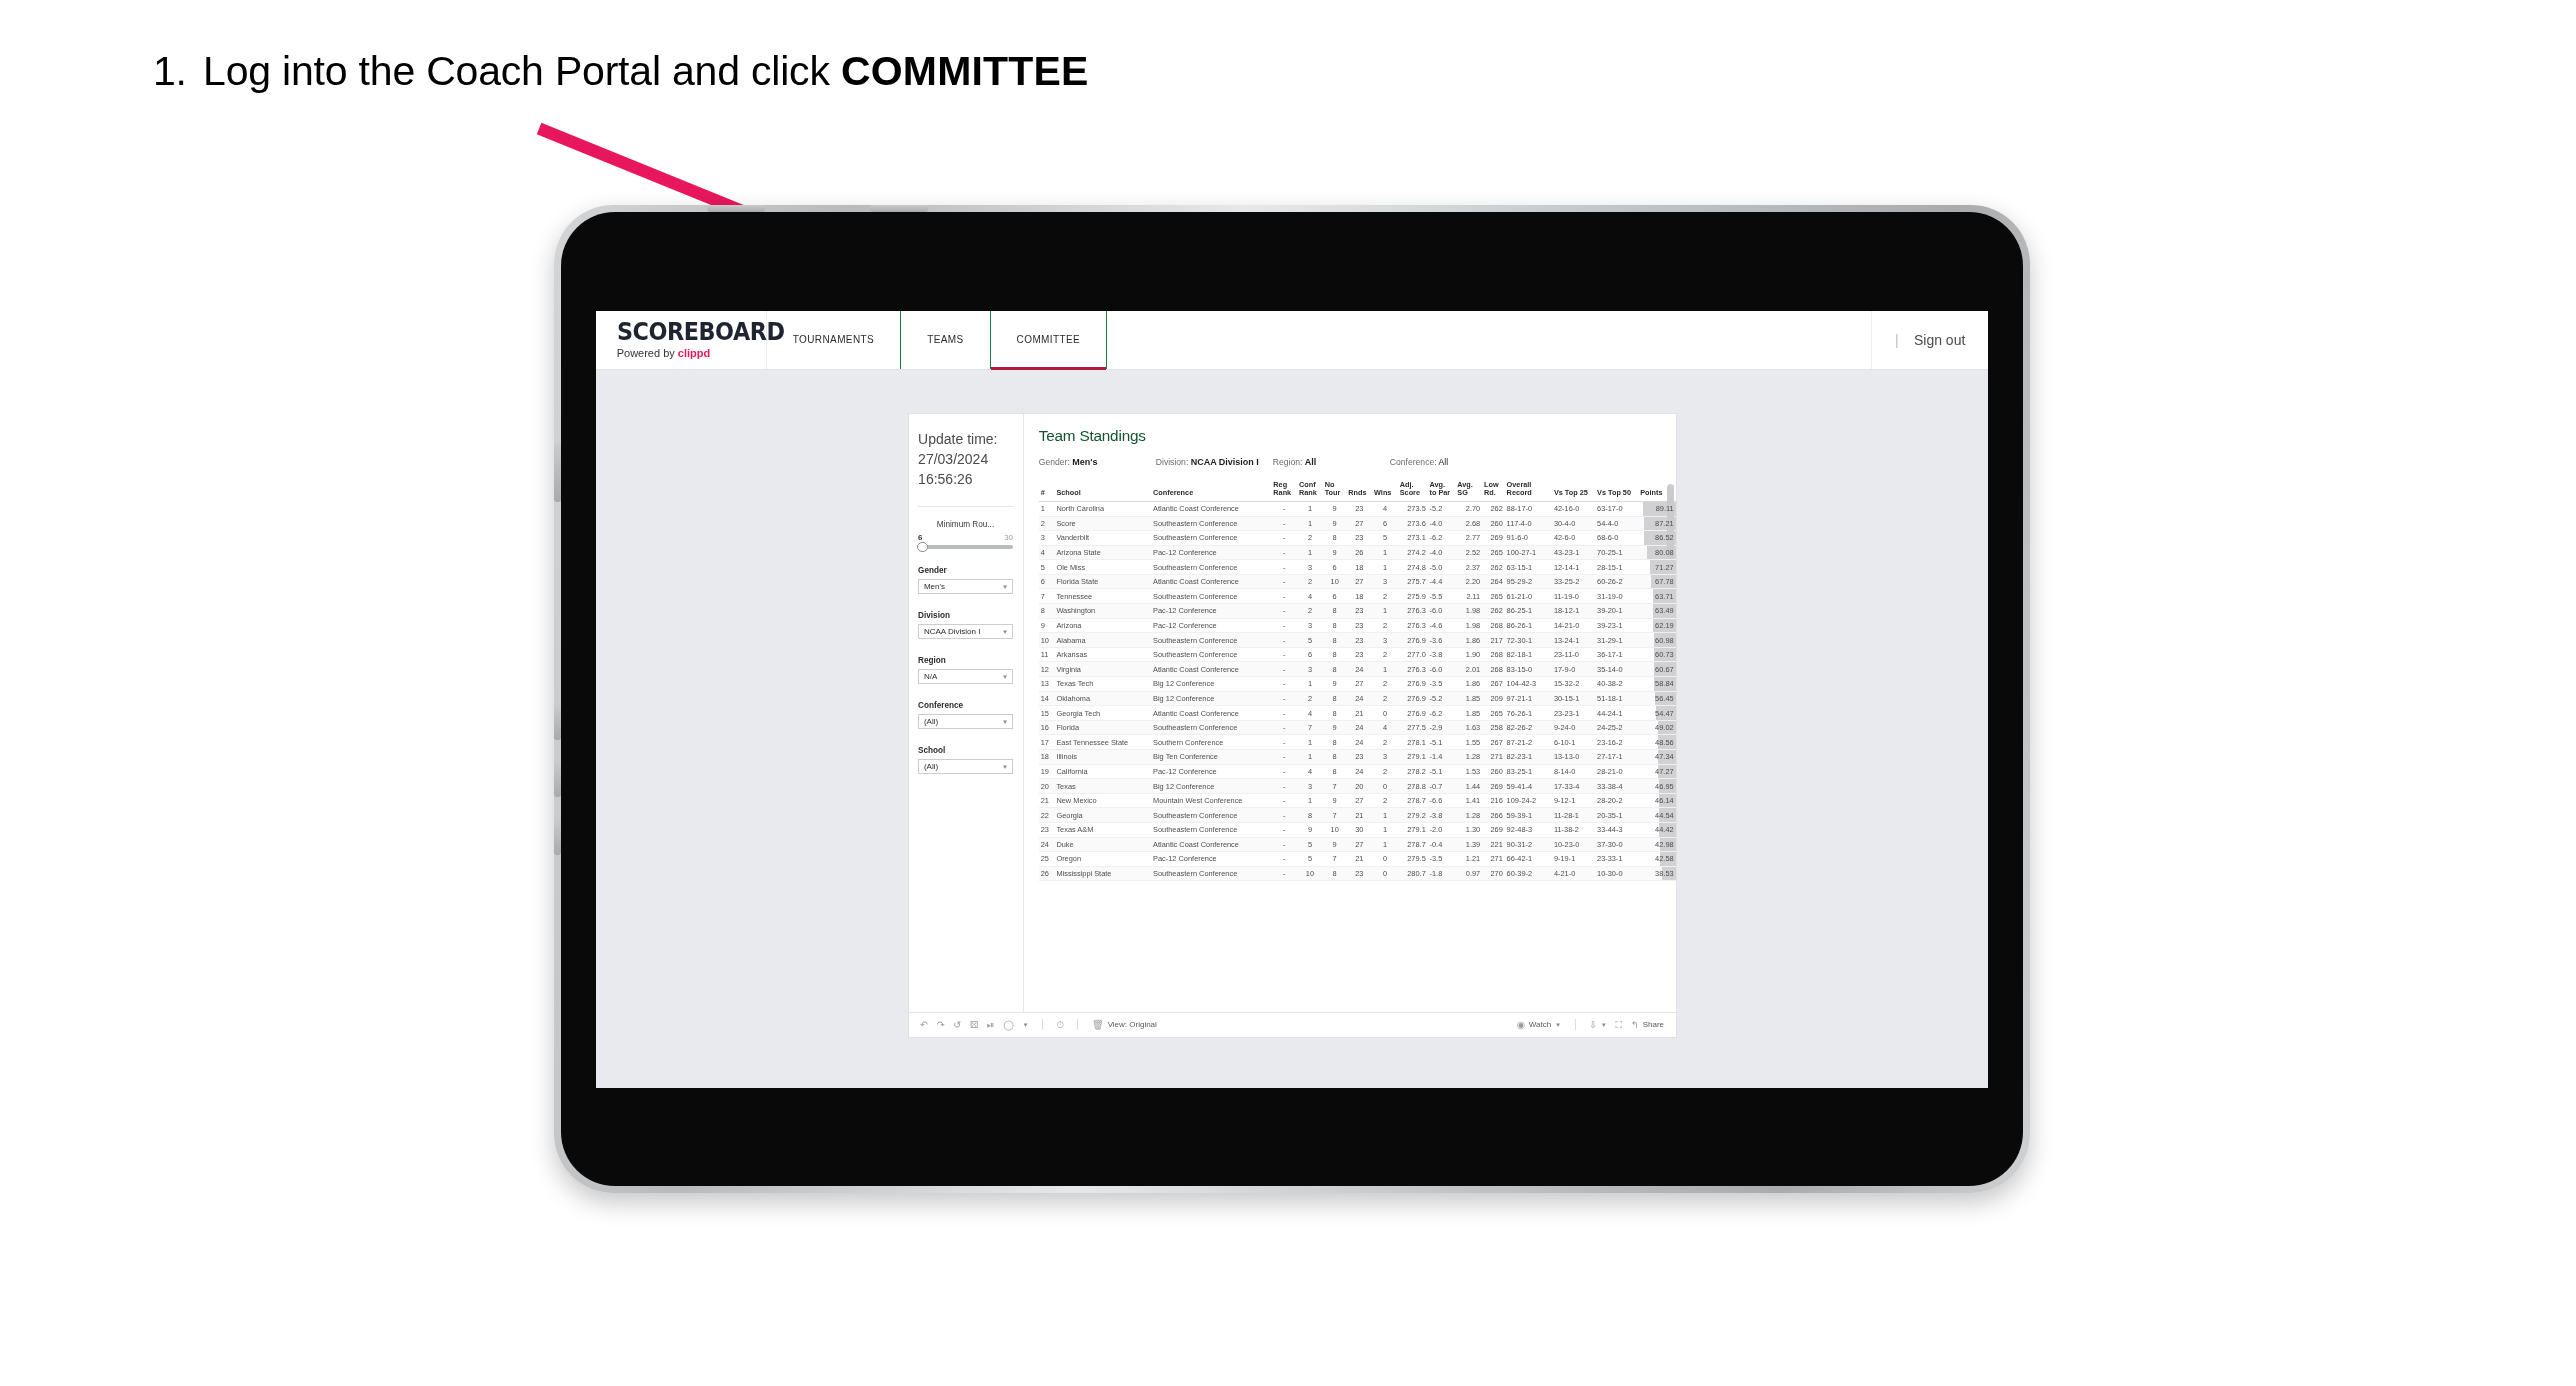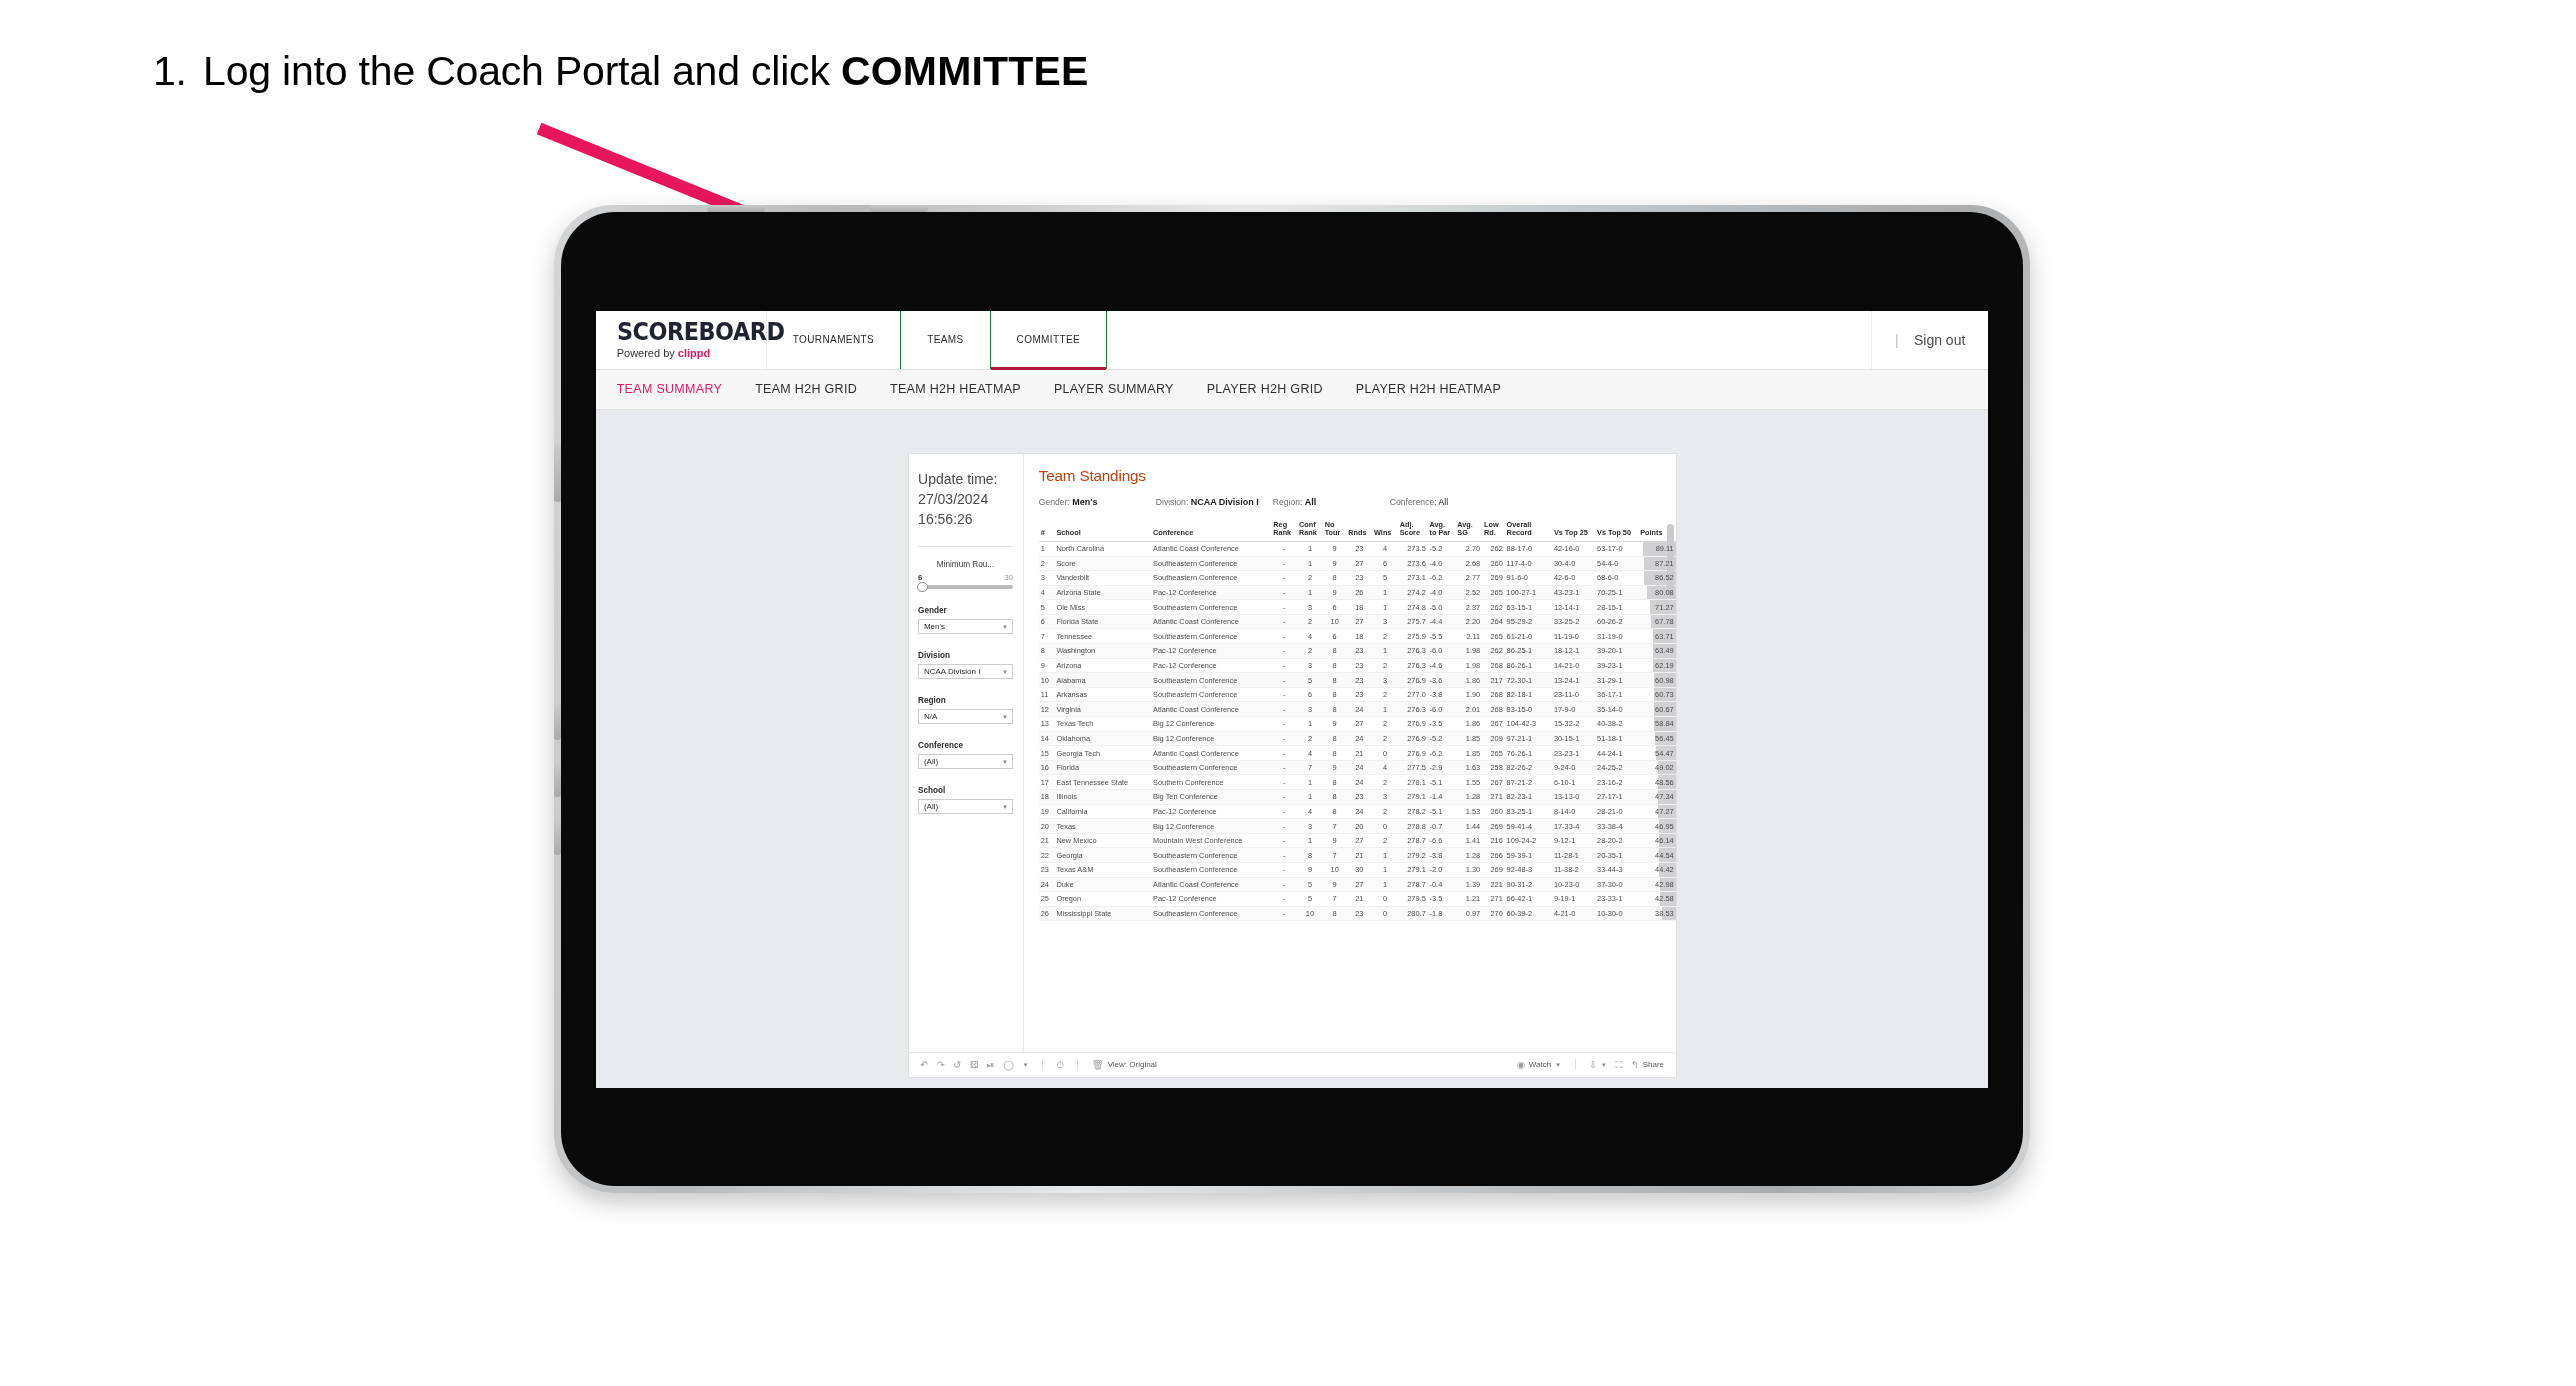--- a/index.html
+++ b/index.html
@@ -150,21 +150,21 @@
   }
   .f-select {
     height: 15.3px; border: 1px solid #cdcdd0; background: #fff;
     display: flex; align-items: center; justify-content: space-between;
     padding: 0 3.8px 0 4.8px; font-size: 8px; color: #2b2b2b; cursor: pointer;
   }
   .caret { font-size: 6.2px; color: #8a8a8d; }
 
   
   .tablepane { flex: 1; display: flex; flex-direction: column; min-width: 0; padding: 13.4px 0 0 15.3px; }
-  .viz-title { font-size: 15.3px; font-weight: 400; color: #c2410c; letter-spacing: -0.2px; }
+  .viz-title { font-size: 15.3px; font-weight: 400; color: #14532d; letter-spacing: -0.2px; }
   .viz-meta { display: flex; margin-top: 12.5px; font-size: 8.6px; color: #6b6b6e; }
   .viz-meta > div { width: 117px; }
   .viz-meta b { color: #1d1d1f; font-weight: 700; font-size: 9px; }
   .viz-meta .plainval { color: #1d1d1f; font-weight: 400; }
 
   table.standings { width: 100%; border-collapse: collapse; margin-top: 13.4px; table-layout: fixed; }
   table.standings th {
     font-size: 7.3px; font-weight: 700; color: #2b2b2b;
     text-align: left; vertical-align: bottom;
     padding: 0 1.9px 3.8px 1.9px; line-height: 1.12;
@@ -251,28 +251,20 @@
           <div class="nav-item">TOURNAMENTS</div>
           <div class="nav-item">TEAMS</div>
           <div class="nav-item active">COMMITTEE</div>
           <div class="nav-spacer"></div>
           <div class="nav-right">
             <span class="nav-sep">|</span>
             <span class="signout">Sign out</span>
           </div>
         </div>
 
-        <div class="subnav">
-          <div class="subnav-item active">TEAM SUMMARY</div>
-          <div class="subnav-item">TEAM H2H GRID</div>
-          <div class="subnav-item">TEAM H2H HEATMAP</div>
-          <div class="subnav-item">PLAYER SUMMARY</div>
-          <div class="subnav-item">PLAYER H2H GRID</div>
-          <div class="subnav-item">PLAYER H2H HEATMAP</div>
-        </div>
 
         <div class="canvas">
           <div class="viz">
             <div class="viz-body">
 
               <div class="filters">
                 <div class="upd-title">
                   <div>Update time:</div>
                   <div>27/03/2024 16:56:26</div>
                 </div>

